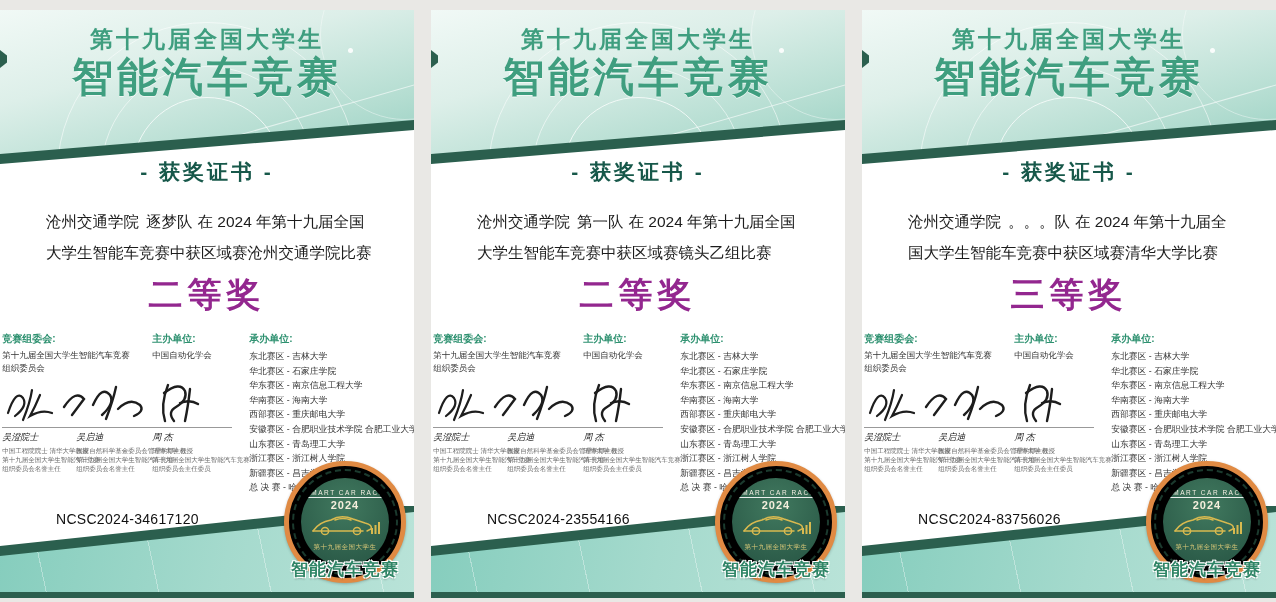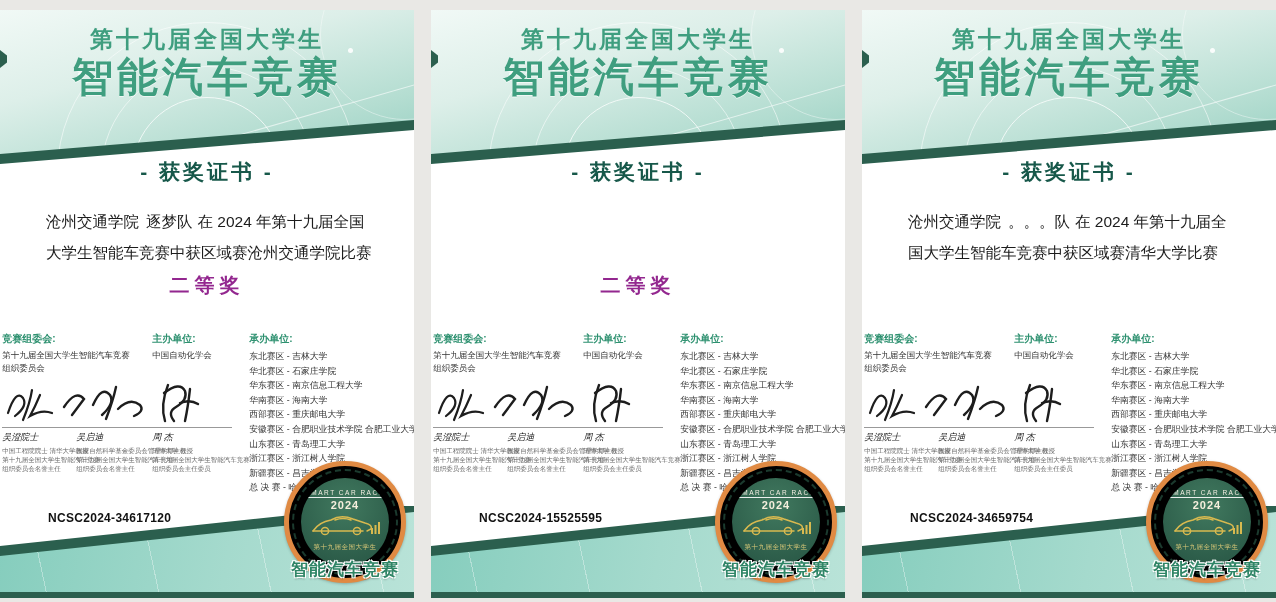--- a/index.html
+++ b/index.html
@@ -33,40 +33,40 @@
     text-shadow:0 1px 0 rgba(255,255,255,.6); }
 
   
   .cert-heading { position:absolute; top:148px; left:0; right:0; text-align:center;
     font-size:21px; font-weight:800; letter-spacing:3px; color:#17584a; }
   .body-text { position:absolute; top:196px; left:46px; width:330px;
     font-size:15.5px; line-height:31px; color:#1c1c1c; }
   .body-text b { font-weight:400; }
   .body-text .team { margin-left:7px; margin-right:5px; }
   .award { position:absolute; top:262px; left:0; right:0; text-align:center;
-    font-size:20px; font-weight:800; letter-spacing:5px; color:#93278f; }
+    font-size:34px; font-weight:800; letter-spacing:5px; color:#93278f; }
 
   
   .orgs { position:absolute; top:322px; left:14px; right:8px; display:flex;justify-content:center; }
   .col1 { width:150px; flex:none; }
   .col2 { width:95px; flex:none; }
   .col3 { flex:1; padding-left:2px; }
   .col-label { color:#2e9170; font-weight:800; font-size:10px; margin-bottom:3px; }
   .col-text { font-size:8.5px; color:#333; line-height:13px; white-space:nowrap; }
   .sig-row { display:flex; align-items:flex-end; height:44px; margin-top:4px; }
   .sig-row svg { display:block; }
   .sig-rule { border:none; border-top:1px solid #999; margin:4px 0 3px; }
   .signers { display:flex; }
   .signer { width:74px; flex:none; }
   .signer-name { font-size:9px; color:#222; margin-bottom:2px; white-space:nowrap;font-style:italic; }
   .signer-titles div { font-size:6.5px; color:#666; line-height:9px; white-space:nowrap;
     transform-origin:left top; }
   .org-list div { font-size:8.8px; color:#333; line-height:14.6px; white-space:nowrap; }
 
-  .cert-no { position:absolute; left:48px; top:501px; font-size:12px; font-weight:700;
+  .cert-no { position:absolute; left:56px; top:501px; font-size:14px; font-weight:400;
     color:#111; letter-spacing:.3px; }
 
   
   .footer { position:absolute; bottom:0; left:0; right:0; height:92px; }
   .f-teal { position:absolute; inset:0;
     background:linear-gradient(100deg,#85cdbd 0%,#a5dacd 55%,#b9e3d8 100%);
     clip-path:polygon(0 46px,100% 2px,100% 92px,0 92px); }
   .f-lines { position:absolute; inset:0; opacity:.5;
     background:repeating-linear-gradient(78deg,transparent 0 46px,rgba(255,255,255,.7) 46px 47px,transparent 47px 110px); }
   .f-band { position:absolute; inset:0; background:#2b5f4e;
@@ -257,20 +257,21 @@
       <div class="hdr-band"></div>
       <div class="corner-notch"></div>
       <div class="titles">
         <div class="t1">第十九届全国大学生</div>
         <div class="t2">智能汽车竞赛</div>
       </div>
     </div>
 
     <div class="cert-heading">- 获奖证书 -</div>
 
+    <p class="body-text"><b><span>沧州交通学院</span><span class="team">第一队</span></b><span>在 2024 年第十九届全国大学生智能车竞赛中获区域赛</span><b>镜头乙组</b><span>比赛</span></p>
 
     <div class="award">二等奖</div>
 
     <div class="orgs">
 
       <div class="col1">
         <div class="col-label">竞赛组委会:</div>
         <div class="col-text">第十九届全国大学生智能汽车竞赛</div>
         <div class="col-text">组织委员会</div>
         <div class="sig-row">
@@ -345,21 +346,21 @@
           <div>西部赛区 - 重庆邮电大学</div>
           <div>安徽赛区 - 合肥职业技术学院 合肥工业大学</div>
           <div>山东赛区 - 青岛理工大学</div>
           <div>浙江赛区 - 浙江树人学院</div>
           <div>新疆赛区 - 昌吉学院</div>
           <div>总 决 赛 - 哈尔滨工程大学</div>
         </div>
       </div>
     </div>
 
-    <div class="cert-no">NCSC2024-15525595</div>
+    <div class="cert-no">NCSC2024-23554166</div>
 
     <div class="footer">
       <div class="f-teal">
         <div class="f-lines"></div>
       </div>
       <div class="f-band"></div>
       <div class="f-strip"></div>
     </div>
 
     <div class="badge">
@@ -405,20 +406,21 @@
       <div class="titles">
         <div class="t1">第十九届全国大学生</div>
         <div class="t2">智能汽车竞赛</div>
       </div>
     </div>
 
     <div class="cert-heading">- 获奖证书 -</div>
 
     <p class="body-text"><b><span>沧州交通学院</span><span class="team">。。。队</span></b><span>在 2024 年第十九届全国大学生智能车竞赛中获区域赛</span><b>清华大学</b><span>比赛</span></p>
 
+    <div class="award">三等奖</div>
 
     <div class="orgs">
 
       <div class="col1">
         <div class="col-label">竞赛组委会:</div>
         <div class="col-text">第十九届全国大学生智能汽车竞赛</div>
         <div class="col-text">组织委员会</div>
         <div class="sig-row">
           <svg width="58" height="40" viewBox="0 0 58 40">
             <g fill="none" stroke="#1d1d1d" stroke-width="2.2" stroke-linecap="round">
@@ -491,21 +493,21 @@
           <div>西部赛区 - 重庆邮电大学</div>
           <div>安徽赛区 - 合肥职业技术学院 合肥工业大学</div>
           <div>山东赛区 - 青岛理工大学</div>
           <div>浙江赛区 - 浙江树人学院</div>
           <div>新疆赛区 - 昌吉学院</div>
           <div>总 决 赛 - 哈尔滨工程大学</div>
         </div>
       </div>
     </div>
 
-    <div class="cert-no">NCSC2024-34659754</div>
+    <div class="cert-no">NCSC2024-83756026</div>
 
     <div class="footer">
       <div class="f-teal">
         <div class="f-lines"></div>
       </div>
       <div class="f-band"></div>
       <div class="f-strip"></div>
     </div>
 
     <div class="badge">

